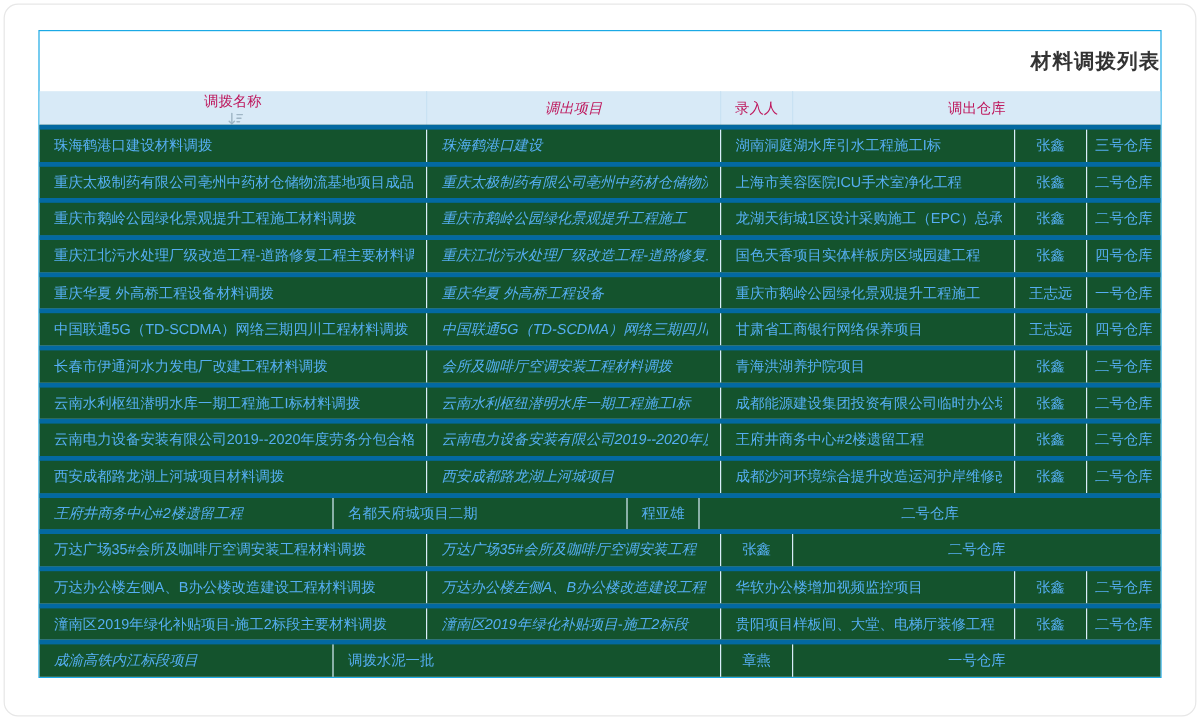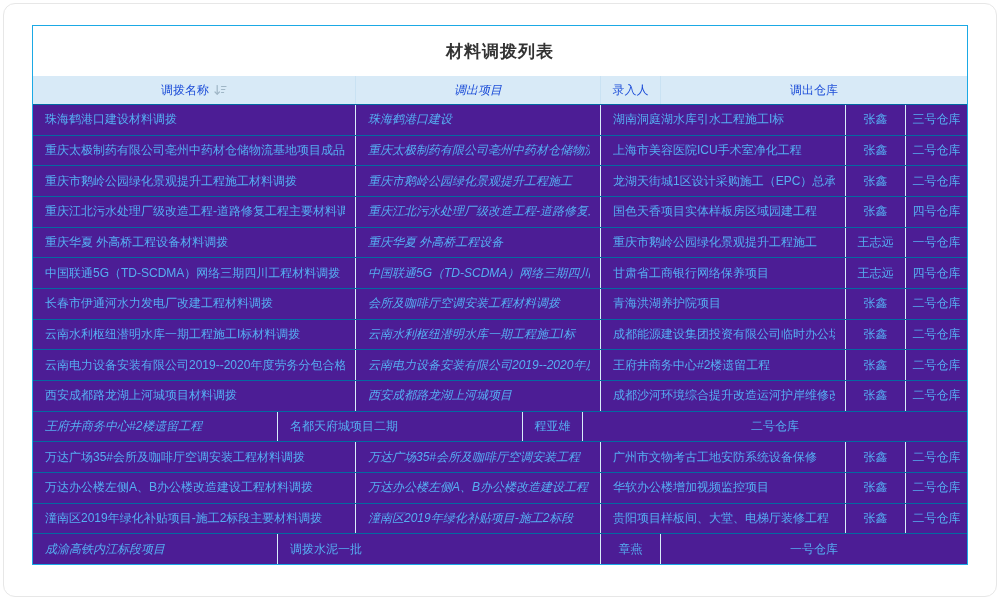--- a/index.html
+++ b/index.html
@@ -11,37 +11,37 @@
   .page-frame{
     position:absolute;left:3px;top:3px;right:3px;bottom:3px;
     border:1px solid #e7e7e7;border-radius:12px;pointer-events:none;
   }
   .table-box{
     position:absolute;left:32px;top:25px;width:936px;height:540px;
     border:1px solid #1ba9e5;background:#ffffff;
     box-sizing:border-box;display:flex;flex-direction:column;
   }
   .title-bar{
-    height:50px;flex:0 0 50px;display:flex;align-items:center;justify-content:center;
+    height:50px;flex:0 0 50px;display:flex;align-items:center;justify-content:flex-end;
   }
   .title-bar .title{
     font-size:17px;font-weight:700;color:#333333;letter-spacing:1px;
   }
   .thead{
     flex:0 0 28px;height:28px;display:flex;background:#d8eaf7;
   }
   .th{
     display:flex;align-items:center;justify-content:center;
-    font-size:12px;color:#1d4ed8;box-sizing:border-box;
-    border-right:1px solid #c9e2f3;overflow:hidden;white-space:nowrap;
+    font-size:12px;color:#be185d;box-sizing:border-box;
+    border-right:1px solid #c9e2f3;overflow:hidden;white-space:nowrap;flex-direction:column;
   }
   .th:last-child{border-right:none;}
   .tbody{flex:1;display:flex;flex-direction:column;}
   .tr{
-    flex:1;display:flex;border-top:1px solid #0369a1;background:#4c1d95;
+    flex:1;display:flex;border-top:4px solid #0369a1;background:#14532d;
   }
   .td{
     display:flex;align-items:center;box-sizing:border-box;
     font-size:12px;color:#55aef2;border-right:1px solid #d9edfa;
     overflow:hidden;white-space:nowrap;
   }
   .td:last-child{border-right:none;}
   .td span{overflow:hidden;white-space:nowrap;display:block;width:100%;}
   .c0{width:323px;flex:0 0 323px;padding:0 10px 0 12px;}
   .c1{width:245px;flex:0 0 245px;padding:0 10px 0 12px;font-style:italic;}
@@ -268,23 +268,20 @@
           <span>二号仓库</span>
         </div>
       </div>
       <div class="tr">
         <div class="td c0">
           <span>万达广场35#会所及咖啡厅空调安装工程材料调拨</span>
         </div>
         <div class="td c1">
           <span>万达广场35#会所及咖啡厅空调安装工程</span>
         </div>
-        <div class="td c2">
-          <span>广州市文物考古工地安防系统设备保修</span>
-        </div>
         <div class="td c3">
           <span>张鑫</span>
         </div>
         <div class="td c4">
           <span>二号仓库</span>
         </div>
       </div>
       <div class="tr">
         <div class="td c0">
           <span>万达办公楼左侧A、B办公楼改造建设工程材料调拨</span>

